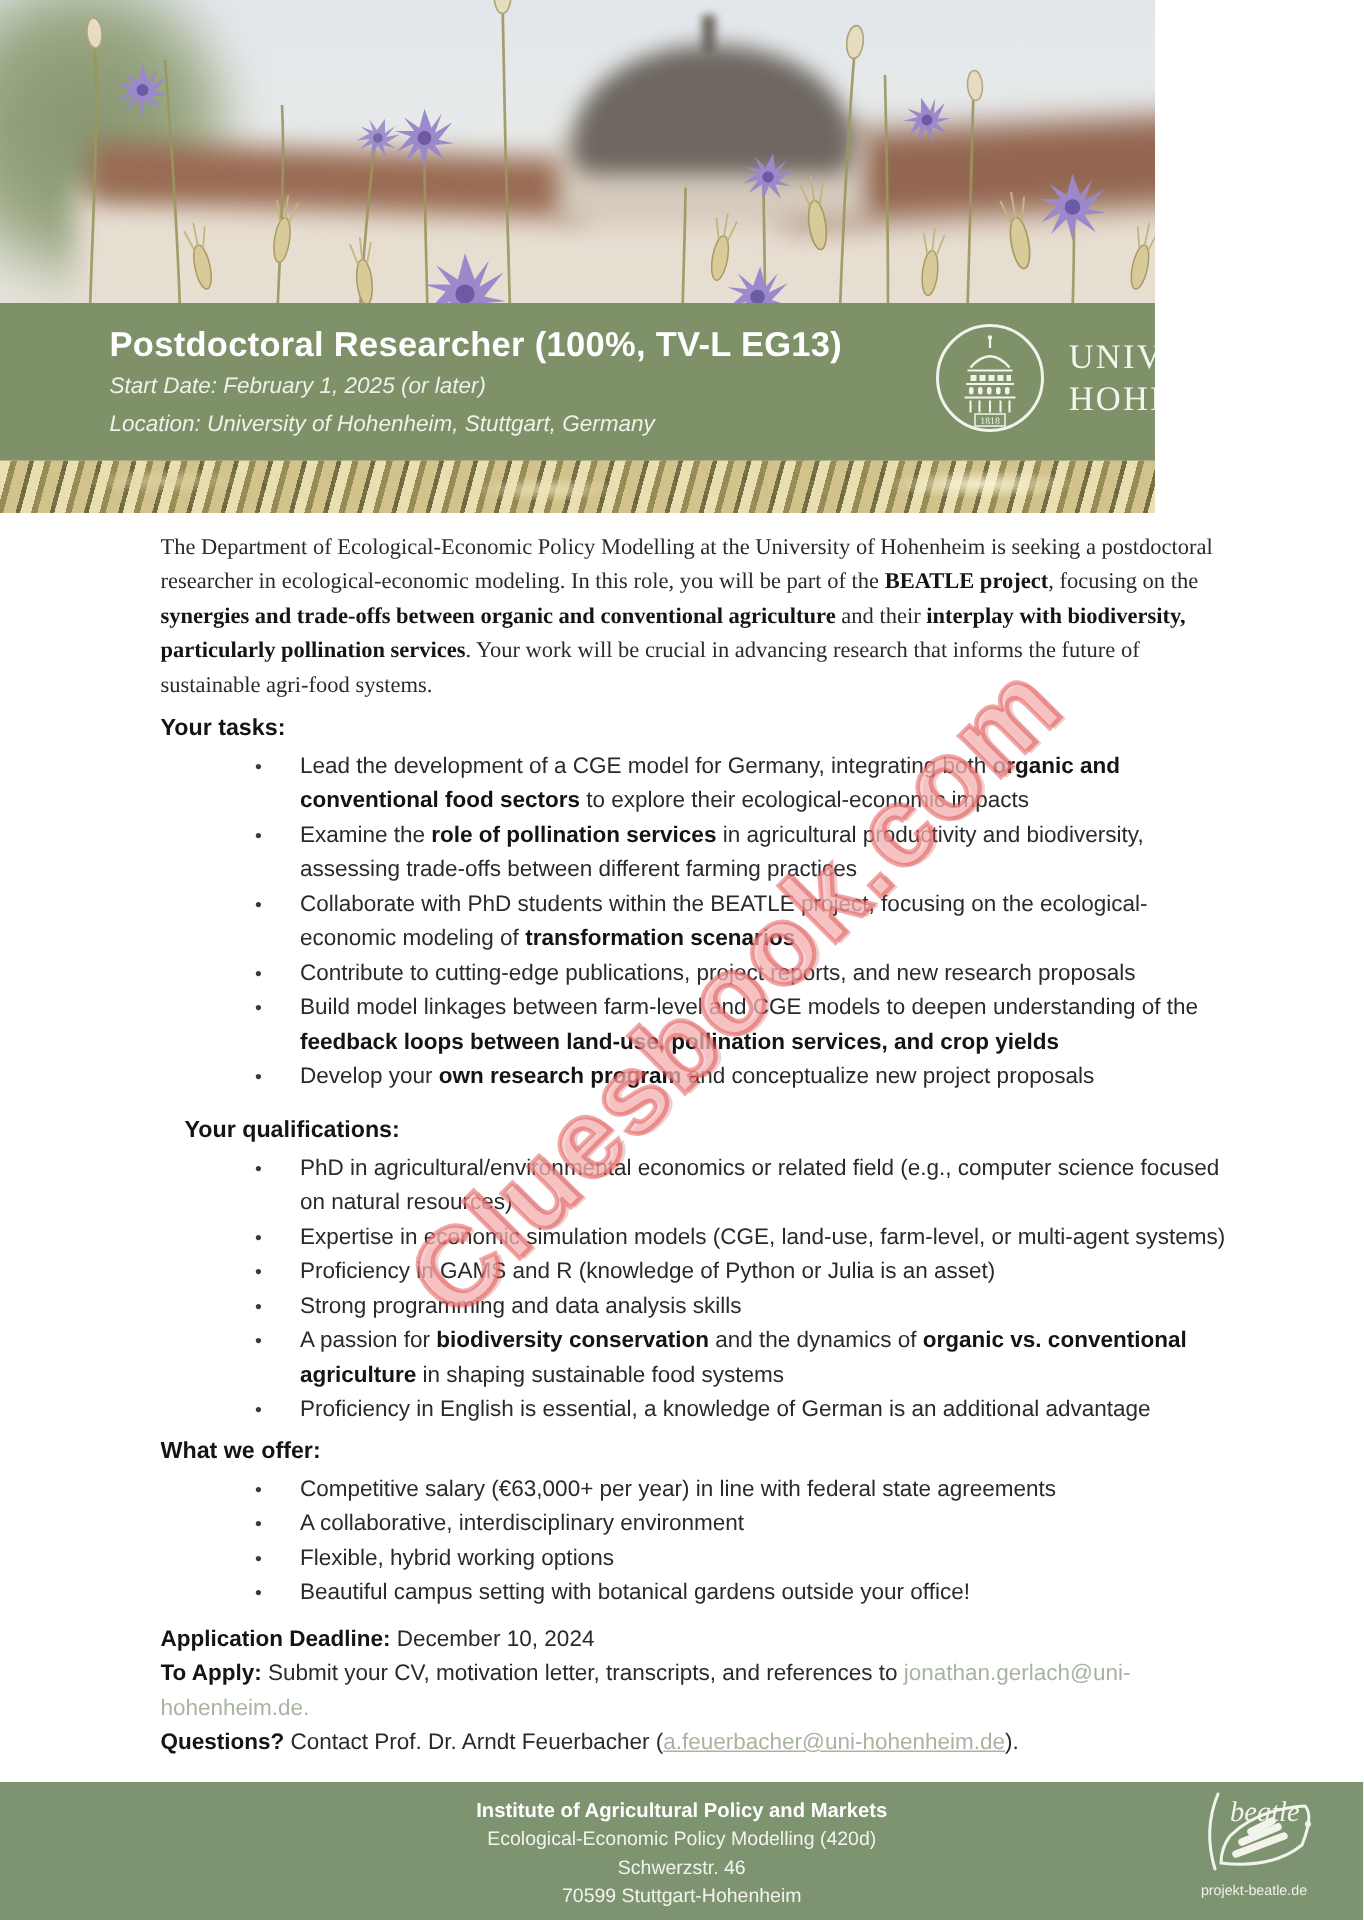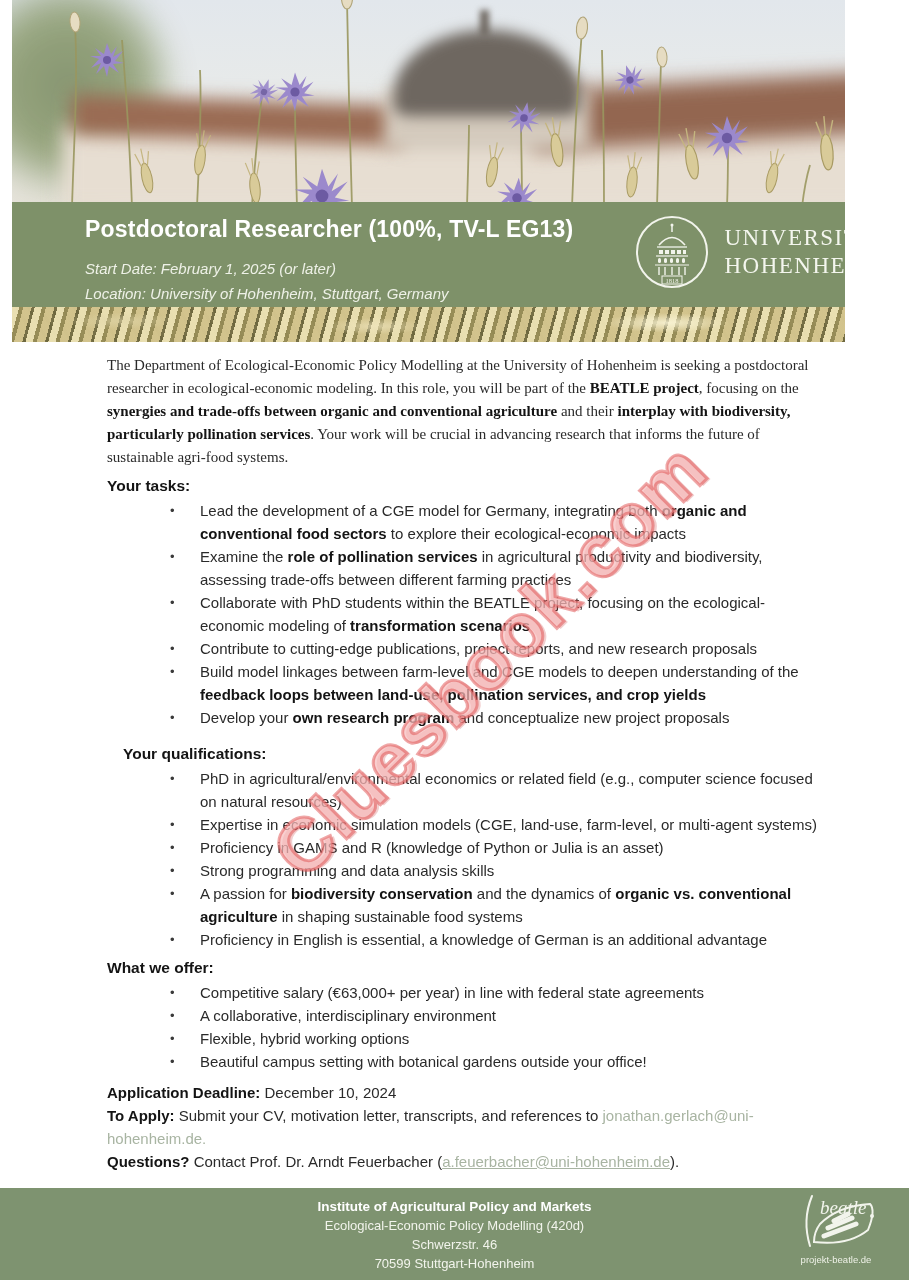--- a/index.html
+++ b/index.html
@@ -1,41 +1,41 @@
 <!DOCTYPE html>
 <html><head>
 <meta charset="utf-8">
 <style>
   html,body{margin:0;padding:0;background:#ffffff;}
   .page{position:relative;width:909px;height:1280px;overflow:hidden;background:#ffffff;
         font-family:"Liberation Sans",sans-serif;color:#2a2a2a;}
 
   
-  .header{position:absolute;left:12px;top:0;width:833px;height:342px;overflow:hidden;z-index:2;}
+  .header{position:absolute;left:0;top:0;width:770px;height:342px;overflow:hidden;z-index:2;}
   .photo{position:absolute;left:0;top:0;width:909px;height:207px;overflow:hidden;
          background:linear-gradient(180deg,#e2e7ec 0%,#e9ebe9 55%,#e6e3da 100%);}
   .tree-blur{position:absolute;left:-50px;top:-30px;width:210px;height:230px;border-radius:50%;
          background:radial-gradient(circle,#76875c 0%,#8a9a6d 45%,rgba(138,154,109,0) 75%);
          filter:blur(14px);opacity:.85;}
   .dome{position:absolute;left:382px;top:30px;width:186px;height:86px;background:#6e6760;
          border-radius:50% 50% 10% 10% / 75% 75% 10% 10%;filter:blur(7px);}
   .spire{position:absolute;left:468px;top:10px;width:9px;height:26px;background:#6e6760;filter:blur(3px);}
   .dome-base{position:absolute;left:372px;top:88px;width:206px;height:62px;background:#d4cabd;filter:blur(8px);}
   .roof-left{position:absolute;left:60px;top:100px;width:330px;height:40px;background:#9a6b53;
          transform:rotate(2deg);filter:blur(9px);}
   .roof-right{position:absolute;left:520px;top:80px;width:400px;height:60px;background:#936650;
          transform:rotate(-3deg);filter:blur(10px);}
   .bld-wall{position:absolute;left:50px;right:0;top:126px;height:84px;background:#e7ded2;filter:blur(9px);}
   .fg-svg{position:absolute;left:0;top:0;}
 
   
   .banner{position:absolute;left:0;top:202px;width:909px;height:105px;background:#7E9169;z-index:3;}
   .banner-text{position:absolute;left:73px;top:14px;}
   .banner-title{margin:0;font-size:23px;font-weight:700;color:#ffffff;letter-spacing:.2px;}
-  .banner-sub{margin:14px 0 0 0;font-size:15px;font-style:italic;color:#eef1e7;line-height:24px;}
+  .banner-sub{margin:3px 0 0 0;font-size:15px;font-style:italic;color:#eef1e7;line-height:24px;}
   .uni-logo{position:absolute;right:28px;top:12px;display:flex;align-items:center;gap:14px;}
   .uni-name{font-family:"Liberation Serif",serif;color:#f4f6ee;font-size:23px;line-height:28px;
             letter-spacing:1.5px;}
 
   
   .wheat-strip{position:absolute;left:0;top:307px;width:909px;height:35px;background-color:#b3a676;
     background-image:
       radial-gradient(ellipse 90px 14px at 72% 45%, rgba(250,245,215,.85), rgba(250,245,215,0) 70%),
       radial-gradient(ellipse 70px 12px at 40% 55%, rgba(240,230,190,.7), rgba(240,230,190,0) 70%),
       radial-gradient(ellipse 80px 12px at 12% 40%, rgba(225,215,170,.6), rgba(225,215,170,0) 70%),

